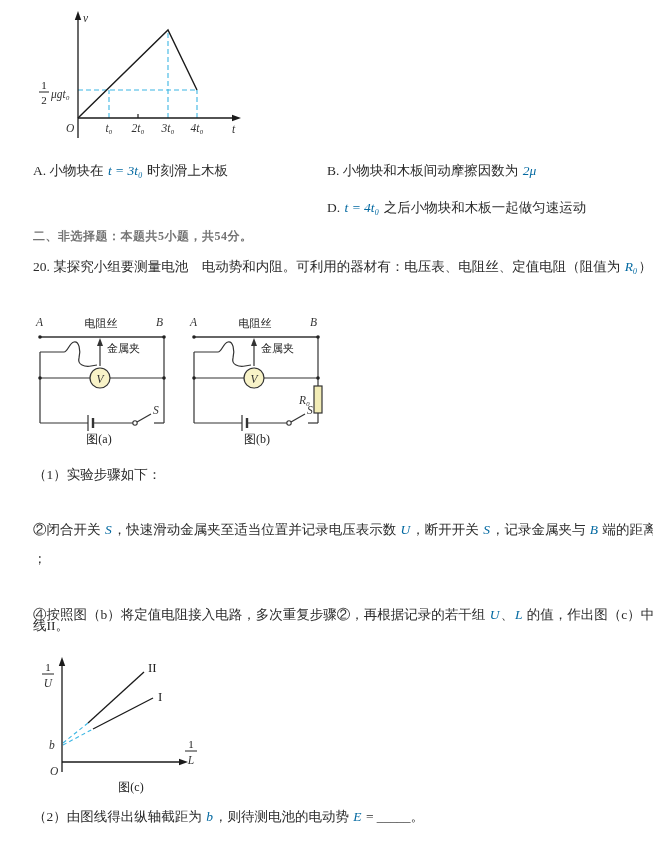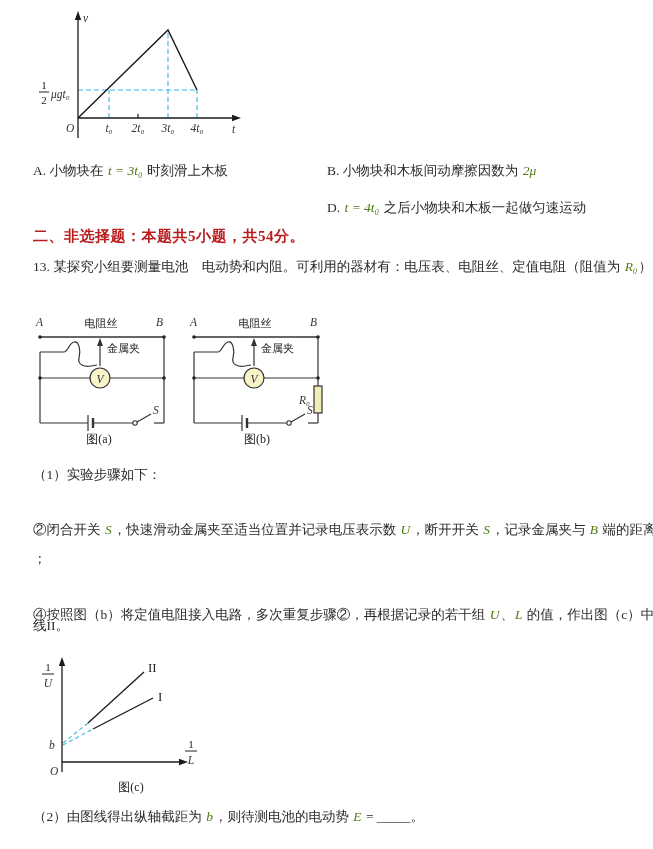--- a/index.html
+++ b/index.html
@@ -1,22 +1,22 @@
 <!DOCTYPE html>
 <html><head>
 <meta charset="utf-8">
 <style>
   html,body{margin:0;padding:0;background:#fff;}
   #page{
     position:relative;width:653px;height:849px;background:#ffffff;overflow:hidden;
     font-family:"Liberation Serif","DejaVu Serif",serif;color:#2b2b2b;
   }
   .line{position:absolute;font-size:13.5px;line-height:17px;white-space:nowrap;color:#2b2b2b;}
-  .math{font-style:italic;font-family:"Liberation Serif","DejaVu Serif",serif;color:#4d7c0f;padding:0 1px;}
-  .hdr{font-weight:bold;font-size:15px;color:#b91c1c;letter-spacing:0.5px;}
+  .math{font-style:italic;font-family:"Liberation Serif","DejaVu Serif",serif;color:#0369a1;padding:0 1px;}
+  .hdr{font-weight:bold;font-size:12px;color:#737373;letter-spacing:0.5px;}
   .fig{position:absolute;}
   svg text{font-family:"Liberation Serif","DejaVu Serif",serif;}
   .cjk{font-size:11px;fill:#222;}
   .var{font-style:italic;font-size:11.5px;fill:#333;}
   .cap{font-size:12px;fill:#222;}
 </style>
 </head>
 <body>
 
 <div id="page">
@@ -50,21 +50,21 @@
     <text x="134" y="124" text-anchor="middle" class="var">3t₀</text>
     <text x="163" y="124" text-anchor="middle" class="var">4t₀</text>
   </svg>
 
   <div class="line" style="left:33px;top:162px"><span>A. 小物块在 </span><span class="math">t = 3t₀</span><span> 时刻滑上木板</span></div>
   <div class="line" style="left:327px;top:162px"><span>B. 小物块和木板间动摩擦因数为 </span><span class="math">2μ</span></div>
   <div class="line" style="left:327px;top:199px"><span>D. </span><span class="math">t = 4t₀</span><span> 之后小物块和木板一起做匀速运动</span></div>
 
   <div class="line hdr" style="left:33px;top:228px">二、非选择题：本题共5小题，共54分。</div>
 
-  <div class="line" style="left:33px;top:258px"><span>13. 某探究小组要测量电池　电动势和内阻。可利用的器材有：电压表、电阻丝、定值电阻（阻值为 </span><span class="math">R₀</span><span>）、</span></div>
+  <div class="line" style="left:33px;top:258px"><span>20. 某探究小组要测量电池　电动势和内阻。可利用的器材有：电压表、电阻丝、定值电阻（阻值为 </span><span class="math">R₀</span><span>）、</span></div>
 
   <svg class="fig" style="left:33px;top:312px" width="140" height="134" viewBox="0 0 140 134">
     <g stroke="#333" stroke-width="1.2" fill="none">
       <line x1="7" y1="25" x2="131" y2="25" stroke-width="1.4"></line>
       <path d="M7,40 L31,40 C35,40 36,31 41,30 C46,29 48,38 46,46 C44,53 52,55 58,54 L64,53"></path>
       <line x1="7" y1="40" x2="7" y2="111"></line>
       <line x1="7" y1="66" x2="131" y2="66"></line>
       <line x1="131" y1="25" x2="131" y2="111"></line>
       <line x1="7" y1="111" x2="55" y2="111"></line>
       <line x1="60" y1="111" x2="100" y2="111"></line>

